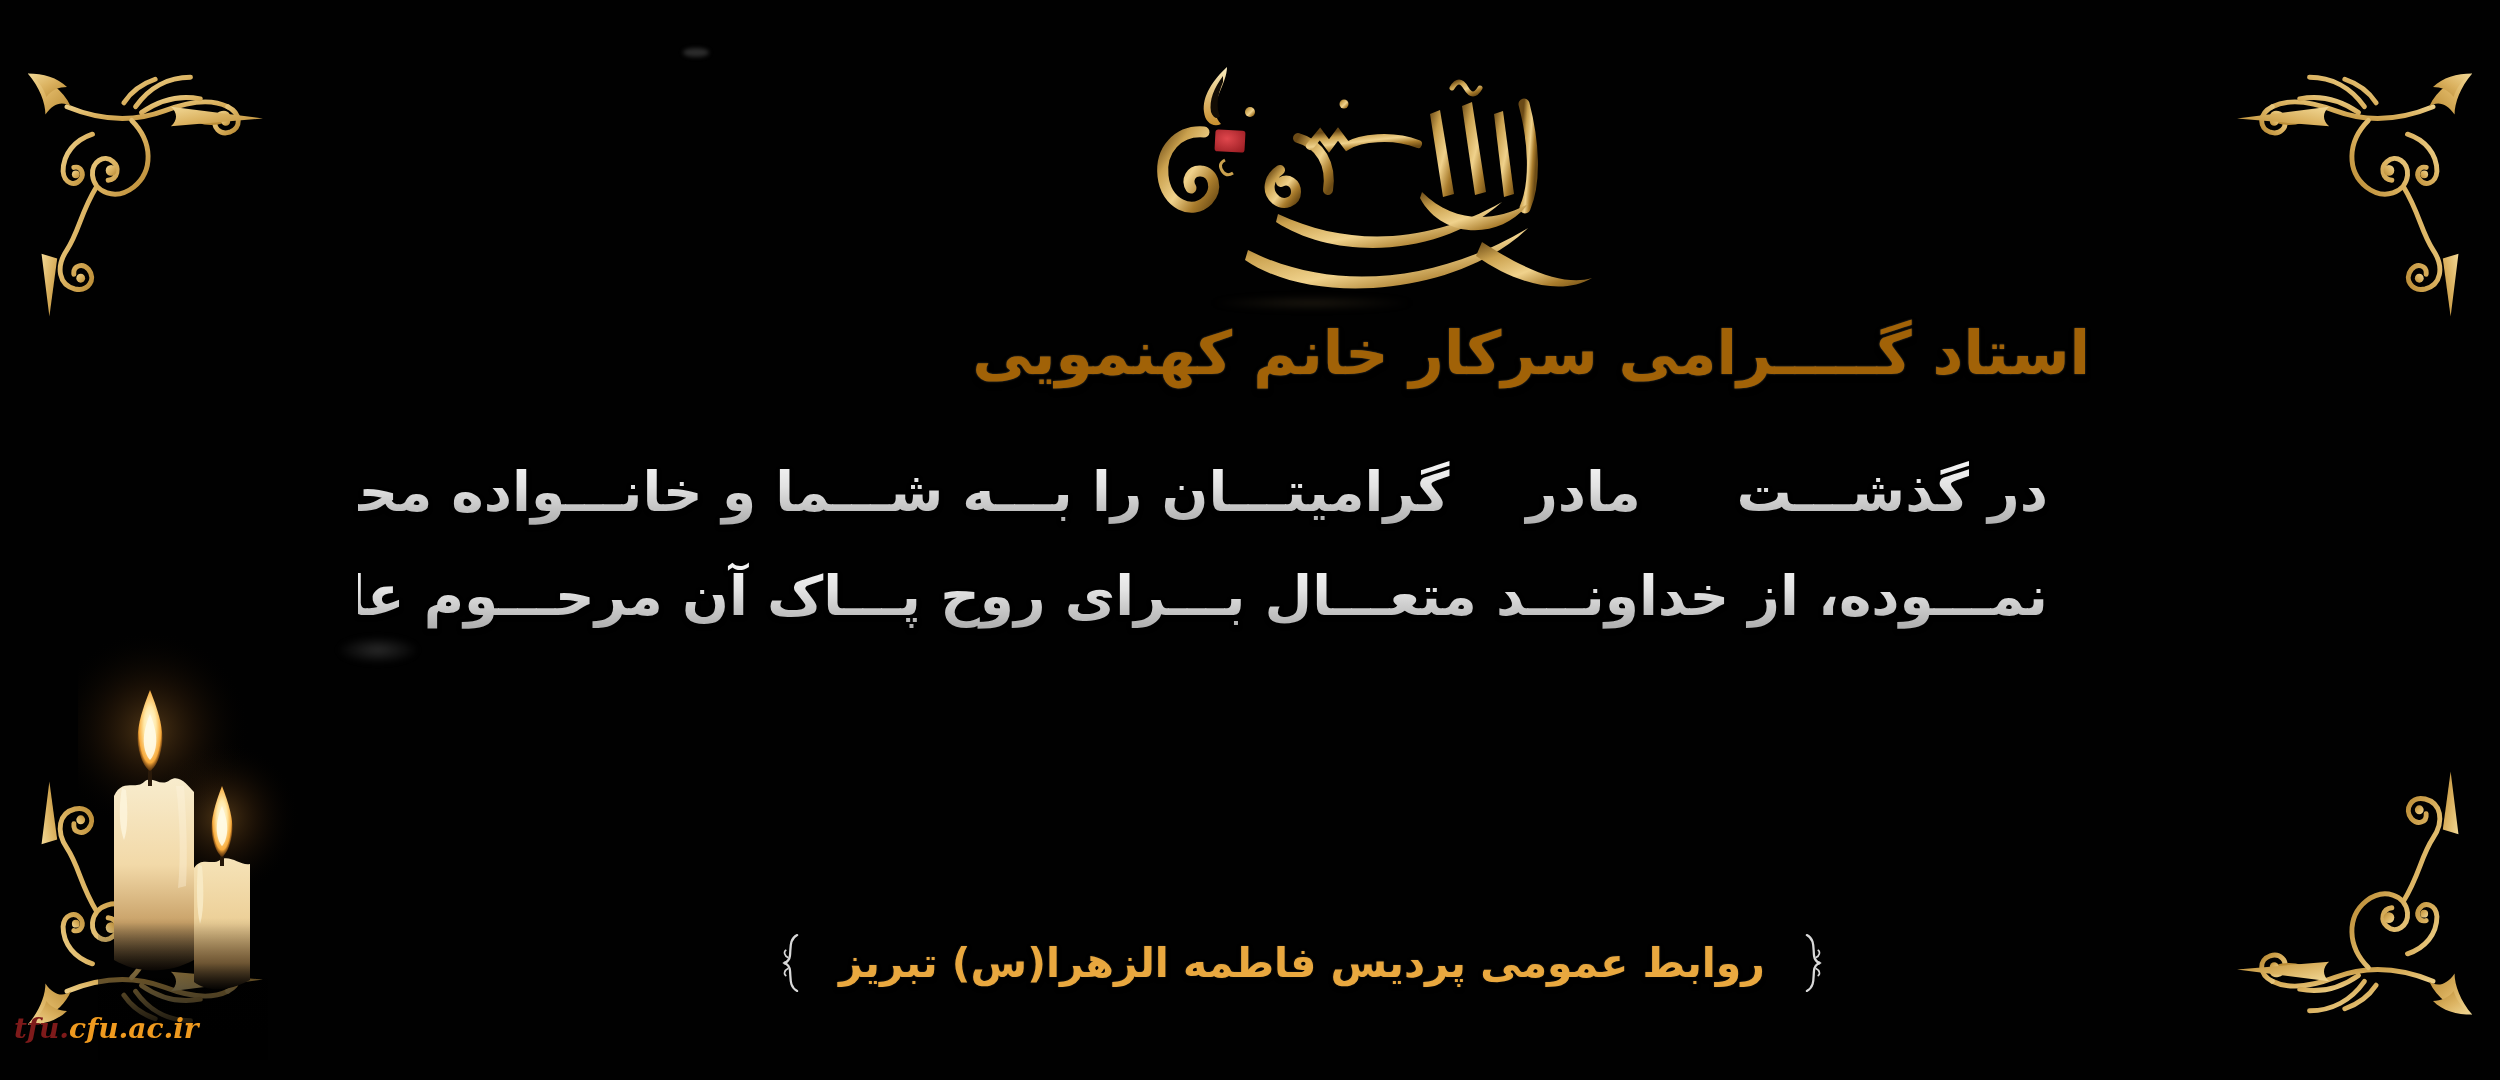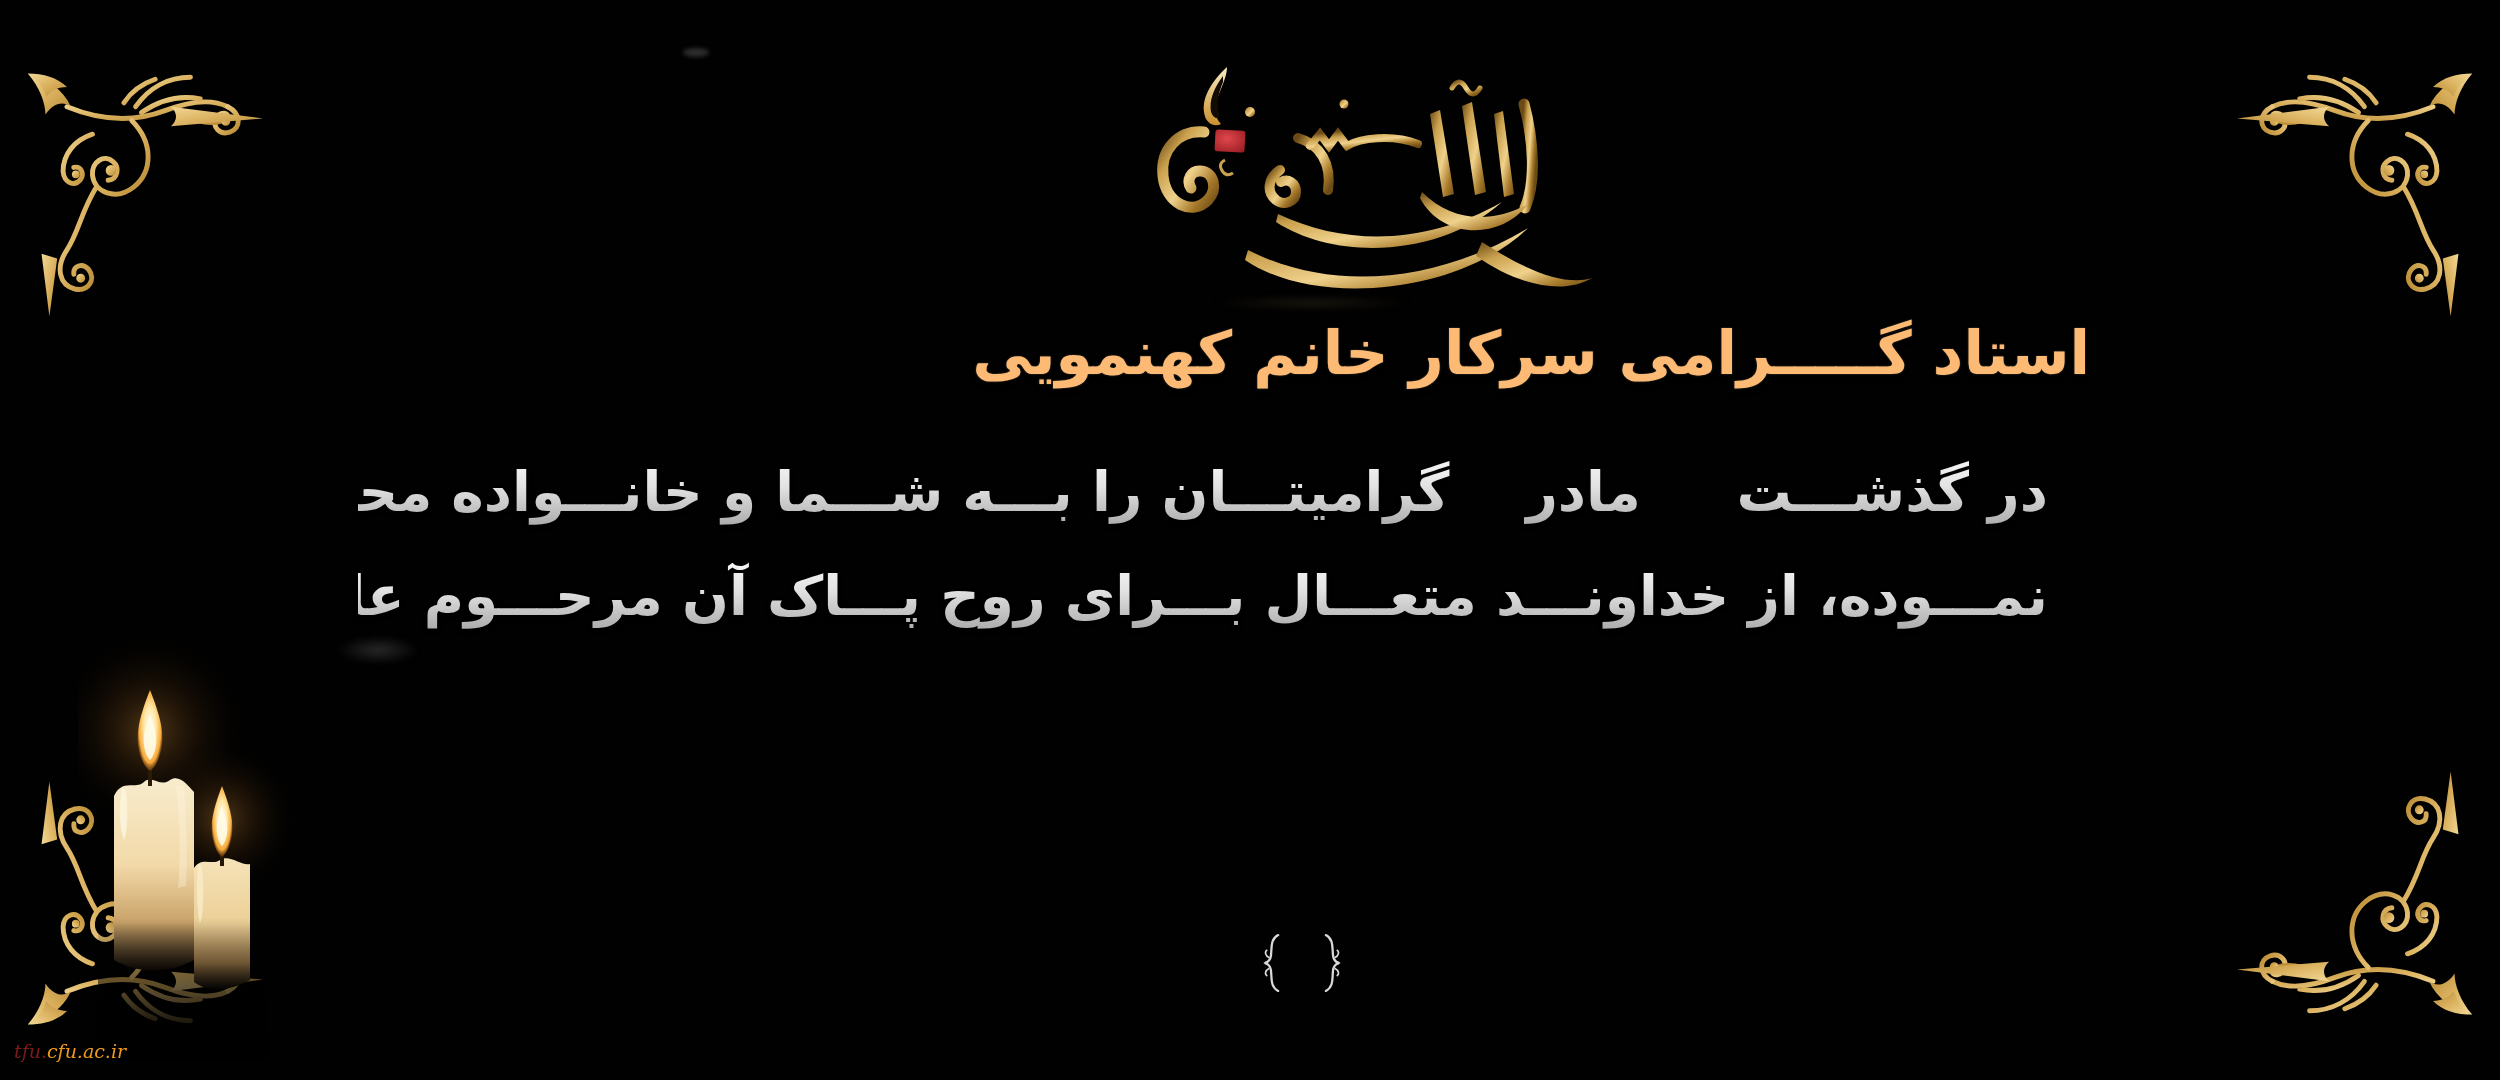--- a/index.html
+++ b/index.html
@@ -12,21 +12,21 @@
   .corner.tl{left:18px;top:62px;}
   .corner.tr{left:2237px;top:62px;transform:scaleX(-1);}
   .corner.br{left:2237px;top:768px;transform:scale(-1,-1);}
   .corner.bl{left:18px;top:778px;transform:scaleY(-1);}
 
   .calli{position:absolute;left:1130px;top:42px;width:470px;height:275px;}
   .hidden-label{position:absolute;left:0;top:0;opacity:0;font-size:2px;pointer-events:none;}
 
   .title{
     position:absolute;left:1080px;top:318px;width:1010px;text-align:center;direction:rtl;
-    font-size:60px;font-weight:bold;color:#fdba74;
+    font-size:60px;font-weight:bold;color:#a16207;
     text-shadow:0 0 2px rgba(255,240,200,.30),0 3px 5px rgba(0,0,0,.95);
     white-space:nowrap;
   }
   .bodytext{position:absolute;left:358px;top:440px;width:1690px;direction:rtl;font-weight:bold;font-size:55px;}
   .bodytext .line{
     height:104px;line-height:104px;white-space:nowrap;
     background:linear-gradient(180deg,#ffffff 6%,#e2e2e2 45%,#989898 96%);
     -webkit-background-clip:text;background-clip:text;color:transparent;
     filter:drop-shadow(0 2px 2px rgba(0,0,0,.75));
   }
@@ -36,22 +36,22 @@
   .footer{position:absolute;left:892px;top:932px;width:820px;display:flex;align-items:center;justify-content:center;gap:36px;}
   .footer .label{
     direction:rtl;font-size:41px;font-weight:bold;color:#E9A83F;white-space:nowrap;
     text-shadow:0 2px 4px rgba(0,0,0,.9),0 0 2px rgba(255,235,190,.25);
   }
   .brace{width:22px;height:62px;flex:0 0 auto;}
 
   .candles{position:absolute;left:78px;top:628px;width:345px;height:432px;}
 
   .watermark{
-    position:absolute;left:14px;top:1040px;
-    font-family:"DejaVu Serif",serif;font-style:italic;font-weight:normal;font-size:19px;white-space:nowrap;
+    position:absolute;left:14px;top:1012px;
+    font-family:"DejaVu Serif",serif;font-style:italic;font-weight:bold;font-size:28px;white-space:nowrap;
   }
   .watermark .p1{color:#7E1A1A;}
   .watermark .p2{color:#EF9A1F;}
 
   .artifact{position:absolute;pointer-events:none;}
   .artifact.calli-edge{left:1212px;top:296px;width:200px;height:14px;
     background:radial-gradient(ellipse at center,rgba(78,66,44,.38),rgba(0,0,0,0) 72%);filter:blur(3px);}
   .artifact.photo-edge{left:336px;top:636px;width:84px;height:28px;border-radius:50%;
     background:radial-gradient(ellipse at center,rgba(130,130,130,.32),rgba(0,0,0,0) 70%);filter:blur(3px);}
   .artifact.speck{left:683px;top:48px;width:26px;height:9px;border-radius:50%;
@@ -219,20 +219,21 @@
     <path d="M144,158 C151,176 156,193 154,207 C152,219 148,226 144,229 C140,226 136,219 134,207 C132,193 137,176 144,158 Z" fill="url(#flameGrad)"></path>
     <path d="M144,178 C148,188 150,197 149,205 C148,212 146,216 144,218 C142,216 140,212 139,205 C138,197 140,188 144,178 Z" fill="#fffbe6" opacity=".9"></path>
 
     <rect x="20" y="290" width="170" height="142" fill="url(#fadeBlack)"></rect>
   </svg>
 
   <div class="footer">
     <svg class="brace">
         <use href="#braceL"></use>
       </svg>
+    <div class="label">روابط عمومی پردیس فاطمه الزهرا(س) تبریز</div>
     <svg class="brace" style="transform:scaleX(-1)">
         <use href="#braceL"></use>
       </svg>
   </div>
 
   <div class="watermark"><span class="p1">tfu.</span><span class="p2">cfu.ac.ir</span></div>
 
 </div>
 
 </body></html>

